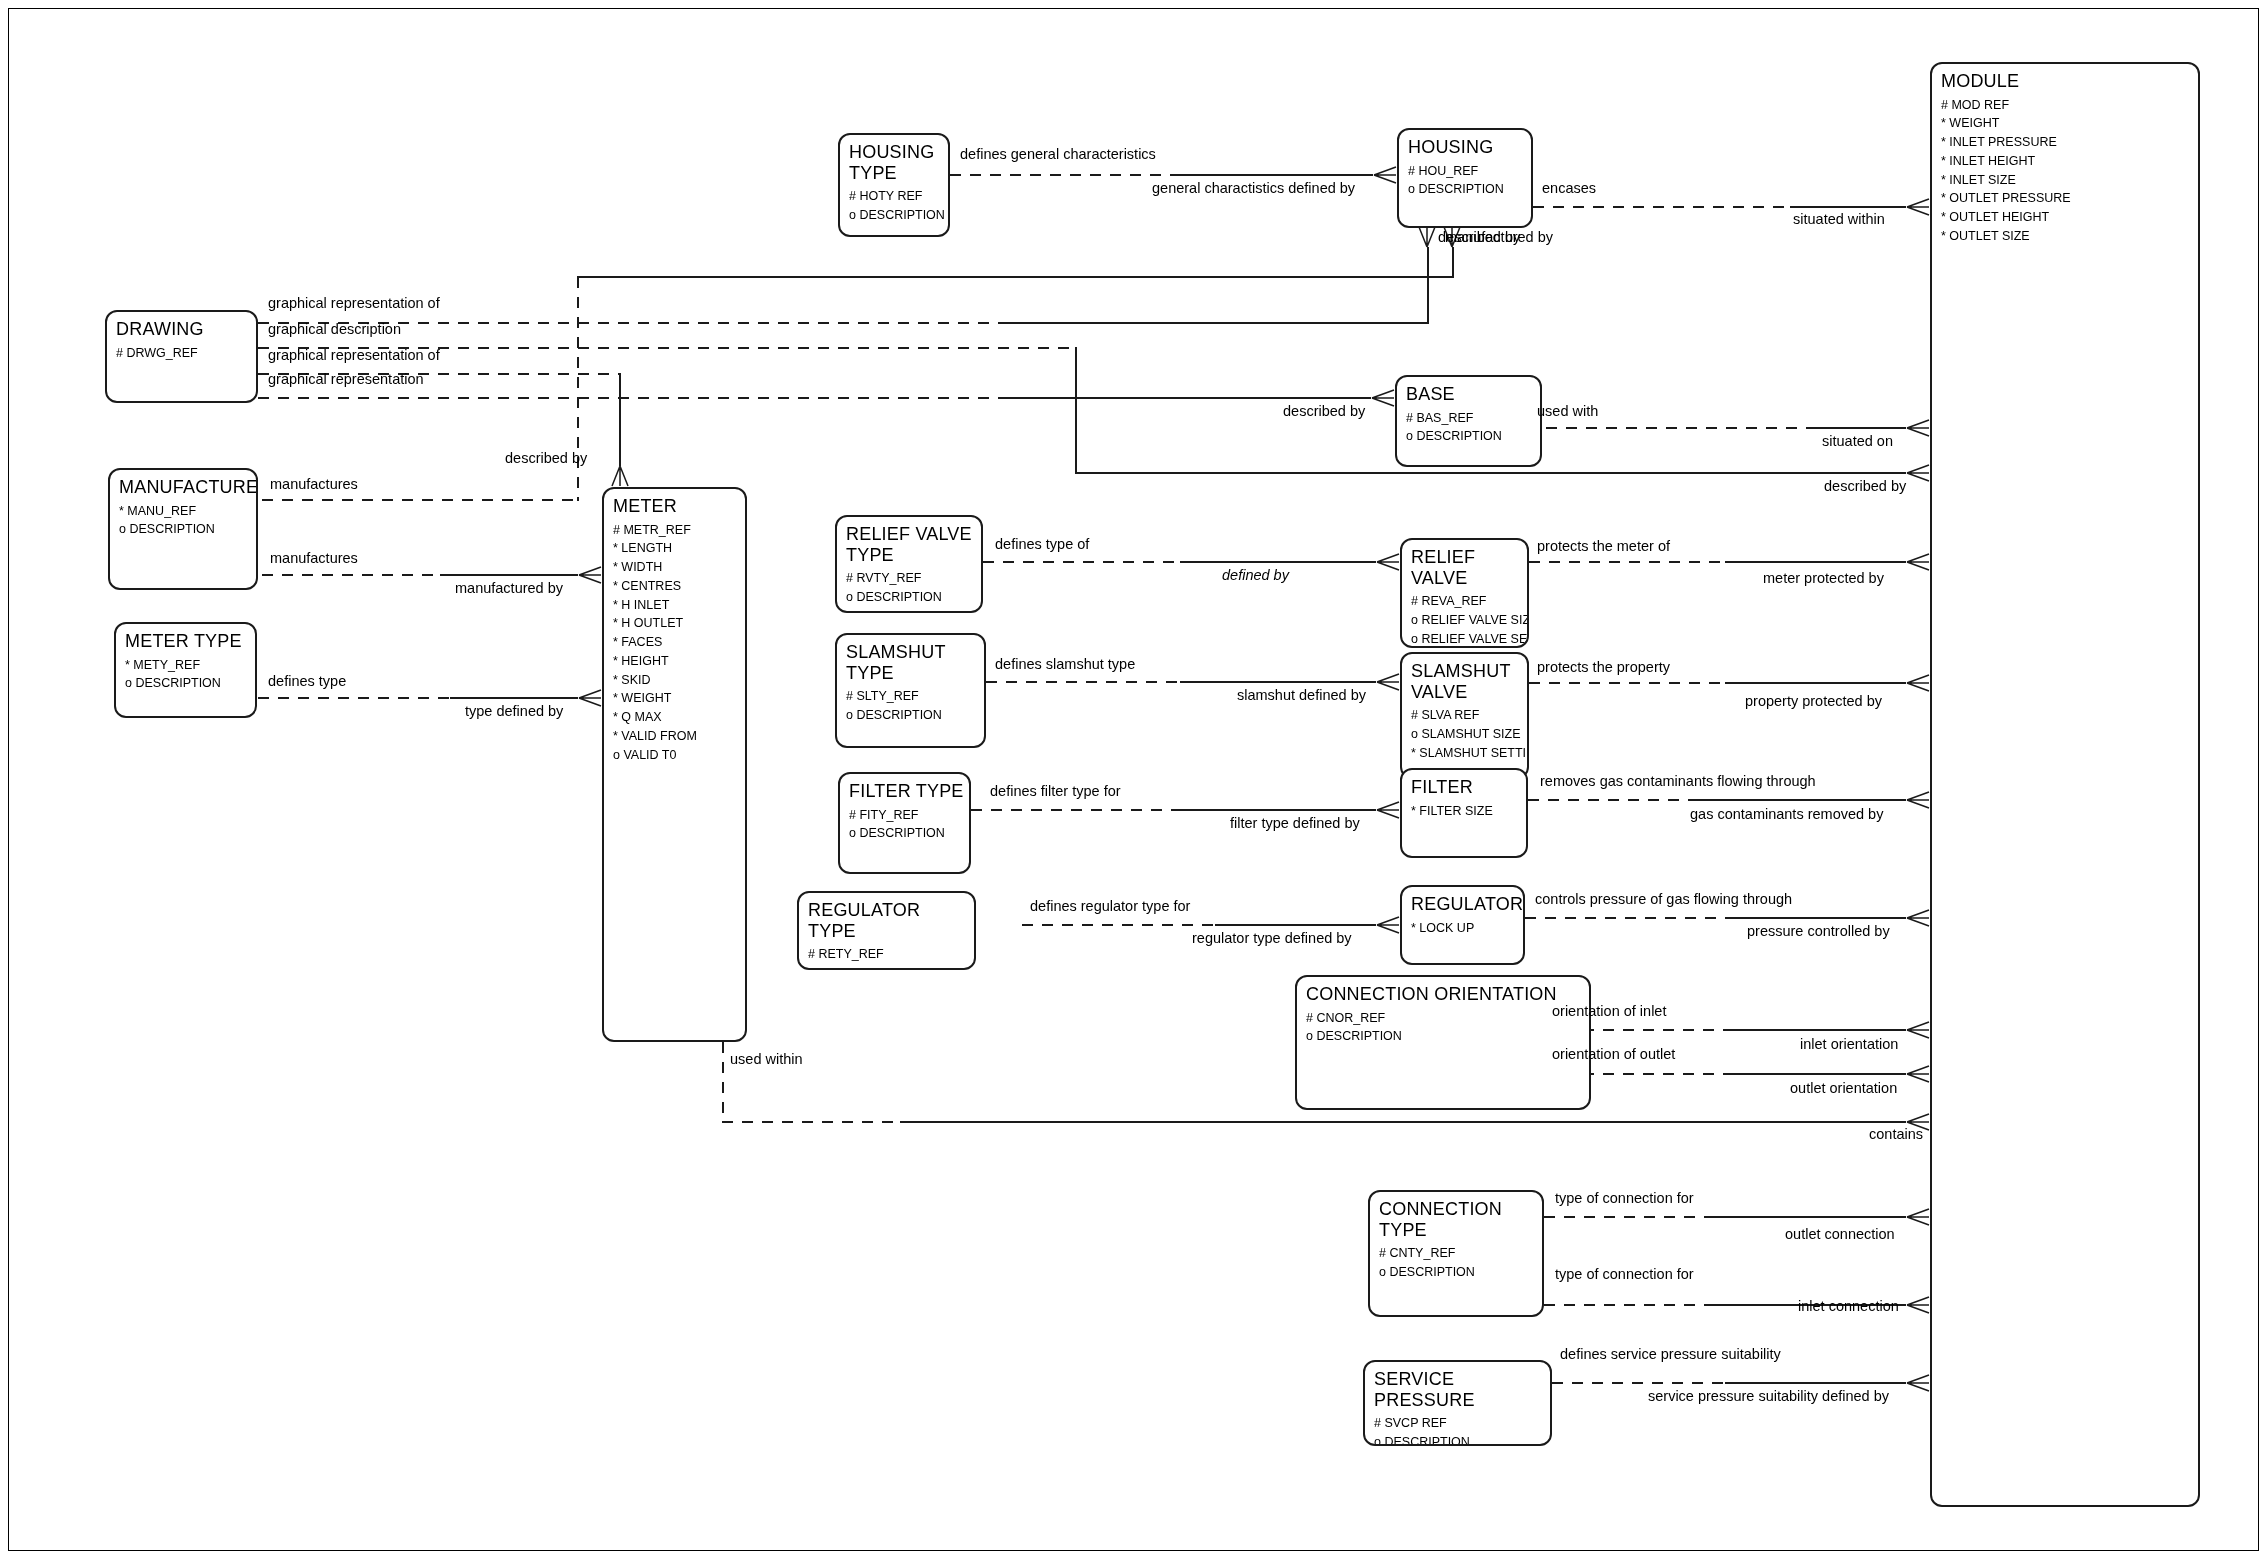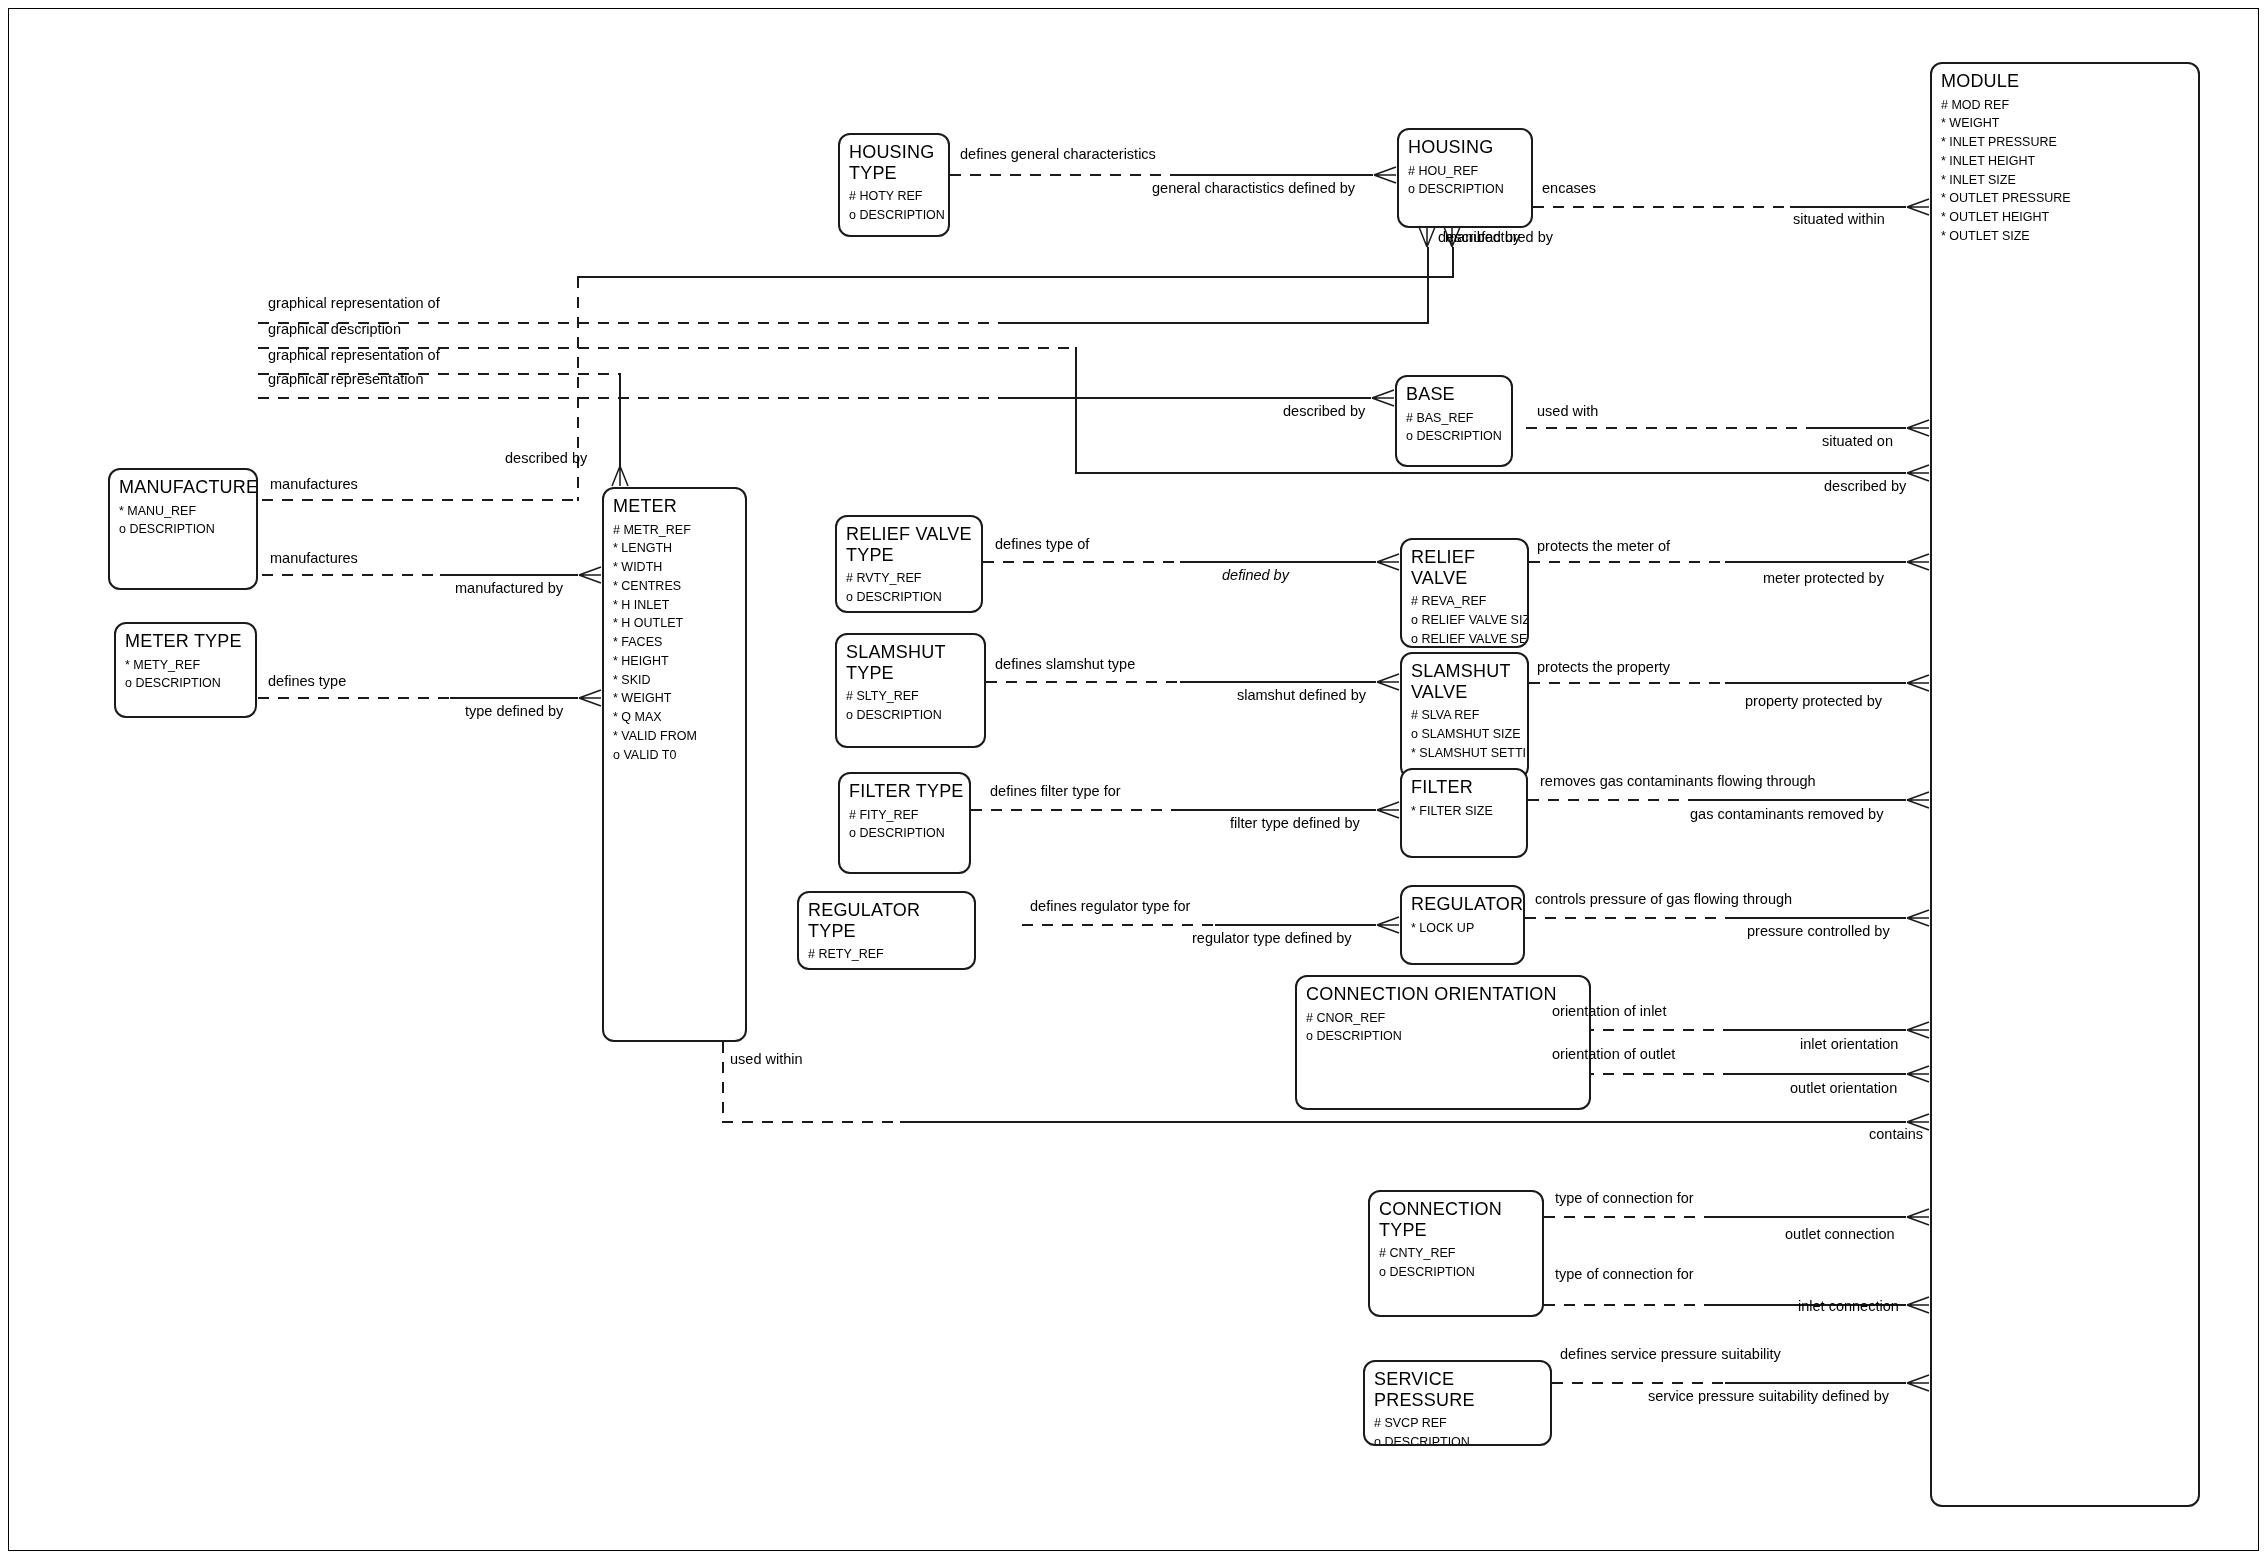--- a/index.html
+++ b/index.html
@@ -298,22 +298,28 @@
       <div class="attr">* WEIGHT</div>
       <div class="attr">* INLET PRESSURE</div>
       <div class="attr">* INLET HEIGHT</div>
       <div class="attr">* INLET SIZE</div>
       <div class="attr">* OUTLET PRESSURE</div>
       <div class="attr">* OUTLET HEIGHT</div>
       <div class="attr">* OUTLET SIZE</div>
     </div>
   </div>
 
-
-  <div class="ent" style="left:1395px;top:375px;width:118px;height:92px;">
+  <div class="ent" style="left:105px;top:310px;width:153px;height:93px;">
+    <div class="ent-title">DRAWING</div>
+    <div class="attrs">
+      <div class="attr"># DRWG_REF</div>
+    </div>
+  </div>
+
+  <div class="ent" style="left:1395px;top:375px;width:147px;height:92px;">
     <div class="ent-title">BASE</div>
     <div class="attrs">
       <div class="attr"># BAS_REF</div>
       <div class="attr">o DESCRIPTION</div>
     </div>
   </div>
 
   <div class="ent" style="left:108px;top:468px;width:150px;height:122px;">
     <div class="ent-title">MANUFACTURER</div>
     <div class="attrs">

